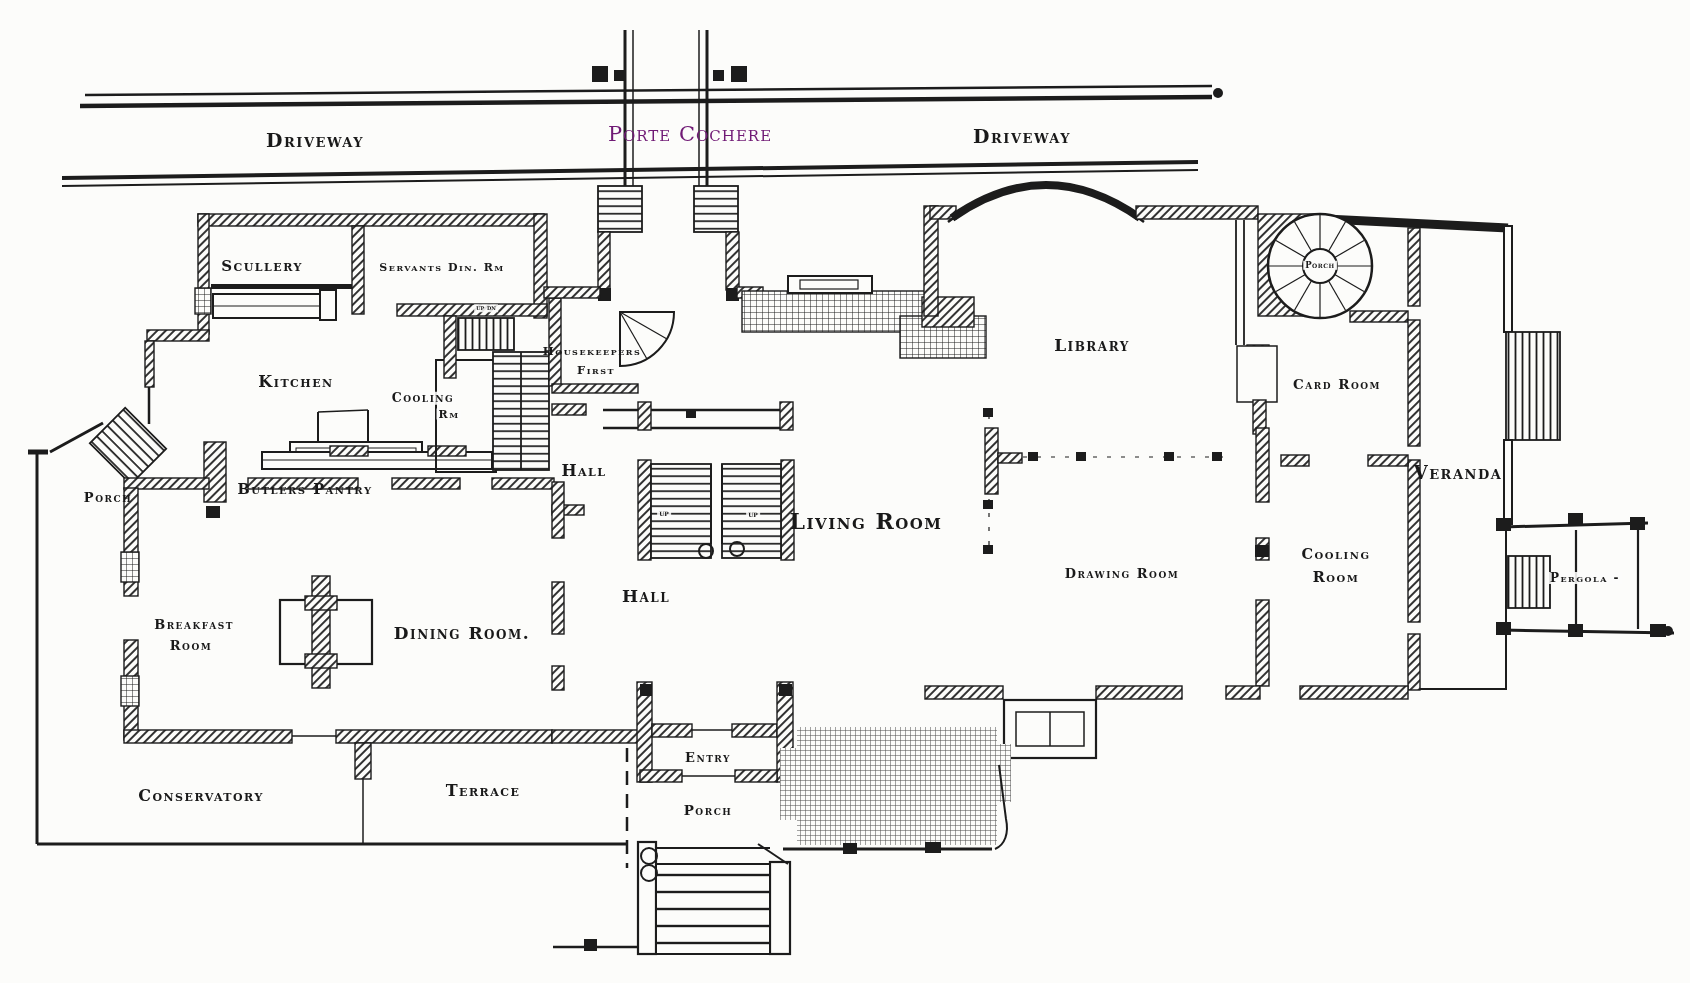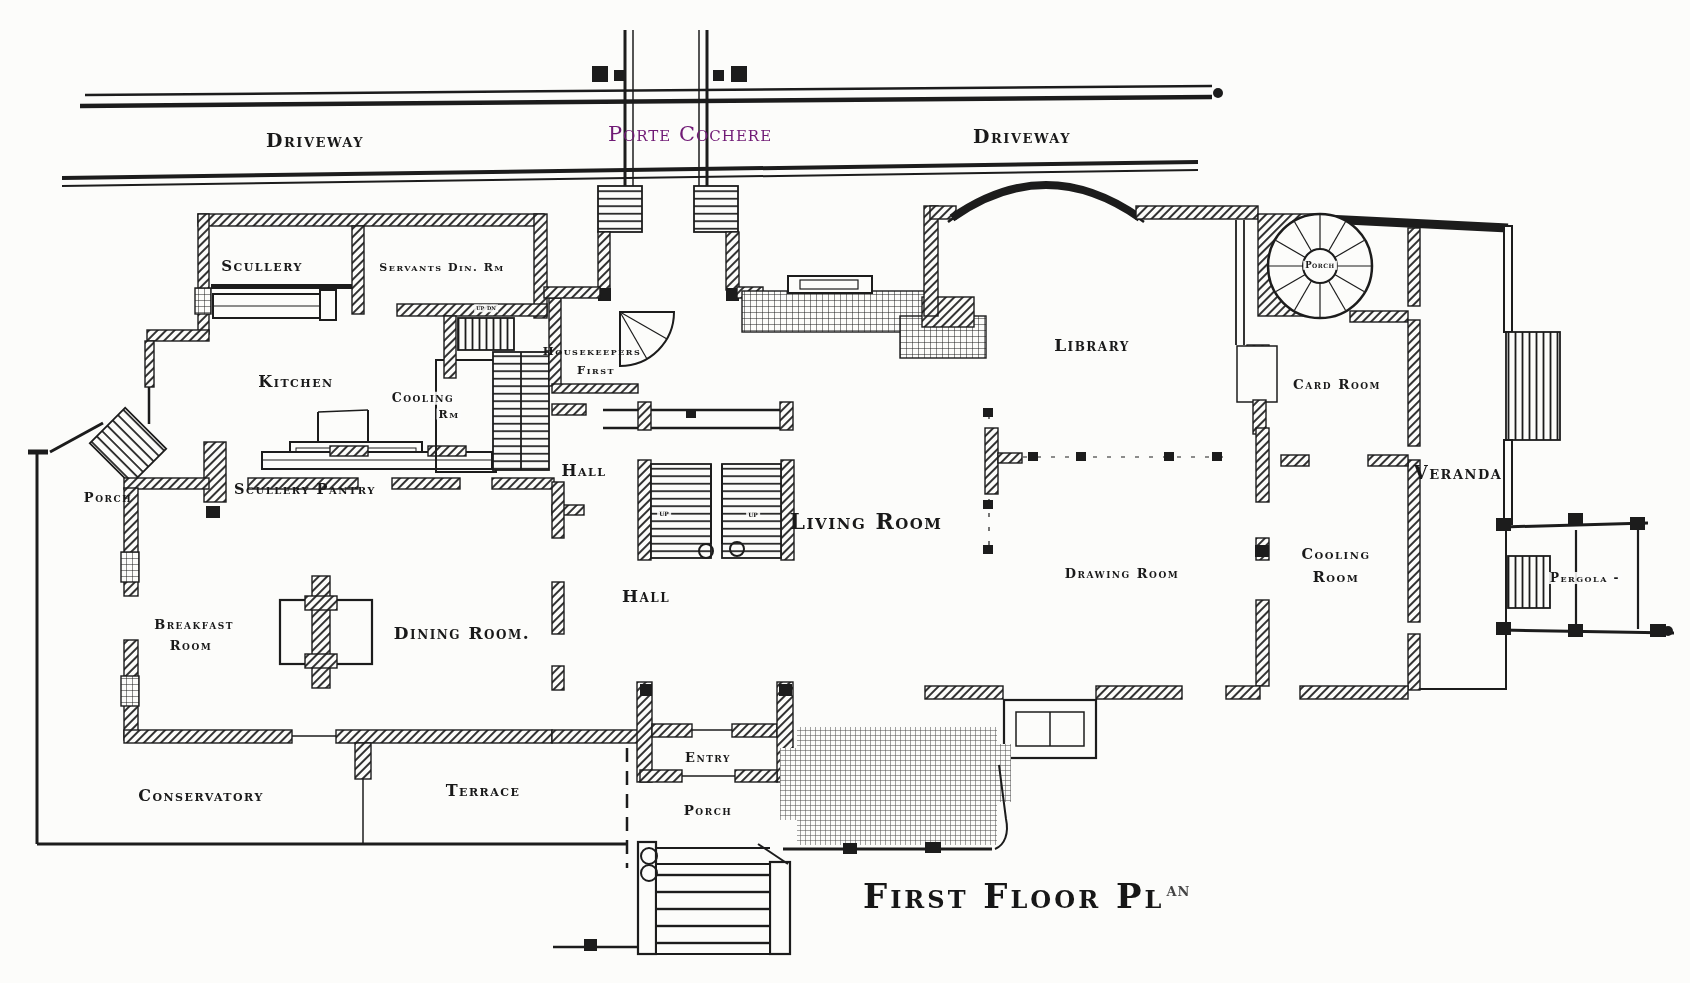--- a/index.html
+++ b/index.html
@@ -314,21 +314,21 @@
   <div class="lbl" style="left:1022px;top:136px;font-size:19px">Driveway</div>
 
   <div class="lbl" style="left:262px;top:266px;font-size:15px">Scullery</div>
   <div class="lbl" style="left:442px;top:267px;font-size:11px">Servants Din. Rm</div>
   <div class="lbl" style="left:296px;top:382px;font-size:16px">Kitchen</div>
   <div class="lbl bgpatch" style="left:423px;top:398px;font-size:12.5px">Cooling</div>
   <div class="lbl bgpatch" style="left:449px;top:414px;font-size:11px">Rm</div>
   <div class="lbl" style="left:592px;top:352px;font-size:11.5px">Housekeepers</div>
   <div class="lbl" style="left:596px;top:371px;font-size:11.5px">First</div>
   <div class="lbl" style="left:584px;top:471px;font-size:16px">Hall</div>
-  <div class="lbl" style="left:305px;top:489px;font-size:14.5px">Scullery Pantry</div>
+  <div class="lbl" style="left:305px;top:489px;font-size:14.5px">Butlers Pantry</div>
   <div class="lbl" style="left:108px;top:497px;font-size:13px">Porch</div>
   <div class="lbl" style="left:194px;top:624px;font-size:13px">Breakfast</div>
   <div class="lbl" style="left:191px;top:645px;font-size:13px">Room</div>
   <div class="lbl" style="left:462px;top:633px;font-size:17px">Dining Room.</div>
   <div class="lbl" style="left:646px;top:596px;font-size:17px">Hall</div>
   <div class="lbl" style="left:866px;top:521px;font-size:22px">Living Room</div>
   <div class="lbl" style="left:708px;top:757px;font-size:13px">Entry</div>
   <div class="lbl" style="left:708px;top:811px;font-size:13.5px">Porch</div>
   <div class="lbl" style="left:201px;top:796px;font-size:16px">Conservatory</div>
   <div class="lbl" style="left:483px;top:791px;font-size:16px">Terrace</div>
@@ -339,17 +339,14 @@
   <div class="lbl" style="left:1336px;top:554px;font-size:14.5px">Cooling</div>
   <div class="lbl" style="left:1336px;top:577px;font-size:14.5px">Room</div>
   <div class="lbl" style="left:1458px;top:473px;font-size:18px">Veranda</div>
   <div class="lbl bgpatch" style="left:1585px;top:578px;font-size:12px">Pergola -</div>
 
   <div class="lbl bgpatch" style="left:1320px;top:265px;font-size:8.5px;letter-spacing:.5px">Porch</div>
   <div class="lbl bgpatch" style="left:664px;top:513px;font-size:8px;letter-spacing:0">up</div>
   <div class="lbl bgpatch" style="left:753px;top:514px;font-size:8px;letter-spacing:0">up</div>
   <div class="lbl bgpatch" style="left:486px;top:308px;font-size:7.5px;letter-spacing:0">up dn</div>
 
-  <div class="caption">
-    <span>First Floor Pl</span><span class="cap-suffix">an</span>
-  </div>
 
 </div>
 
 </body></html>

